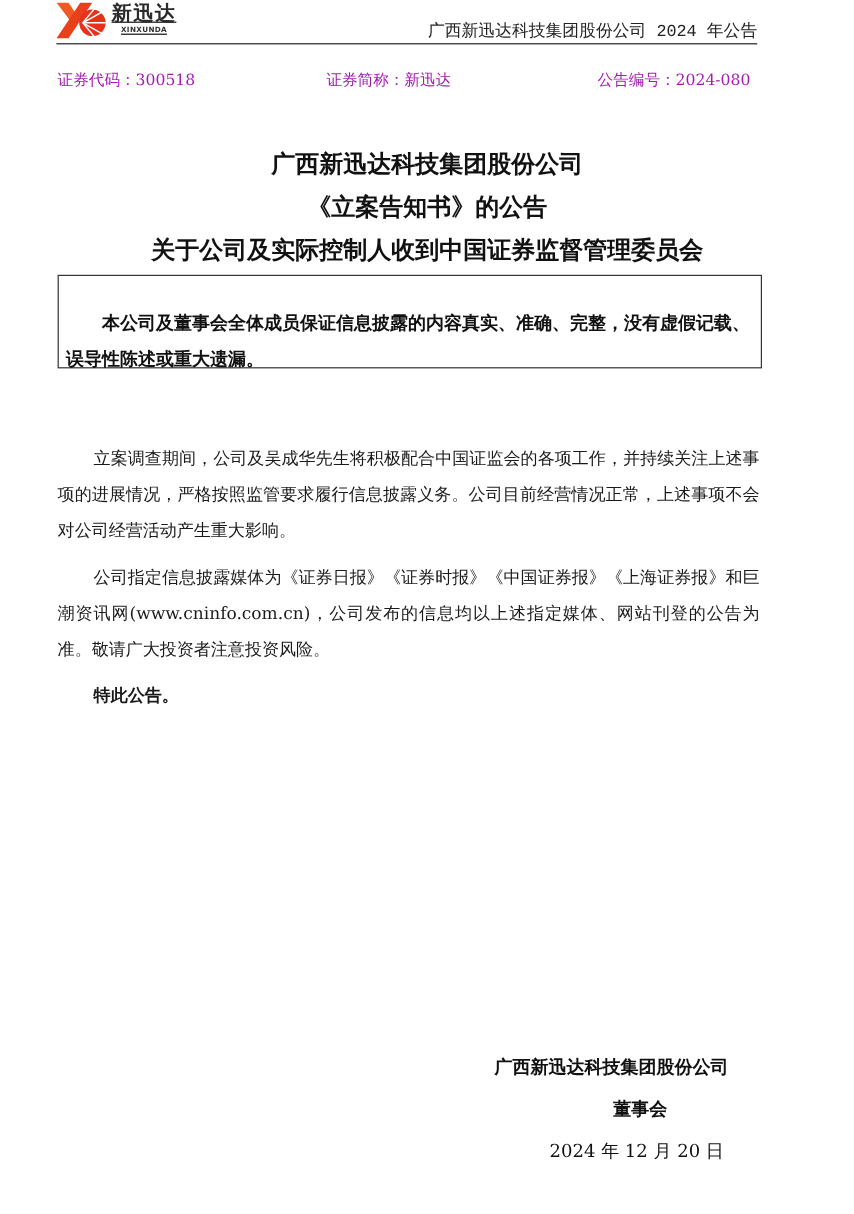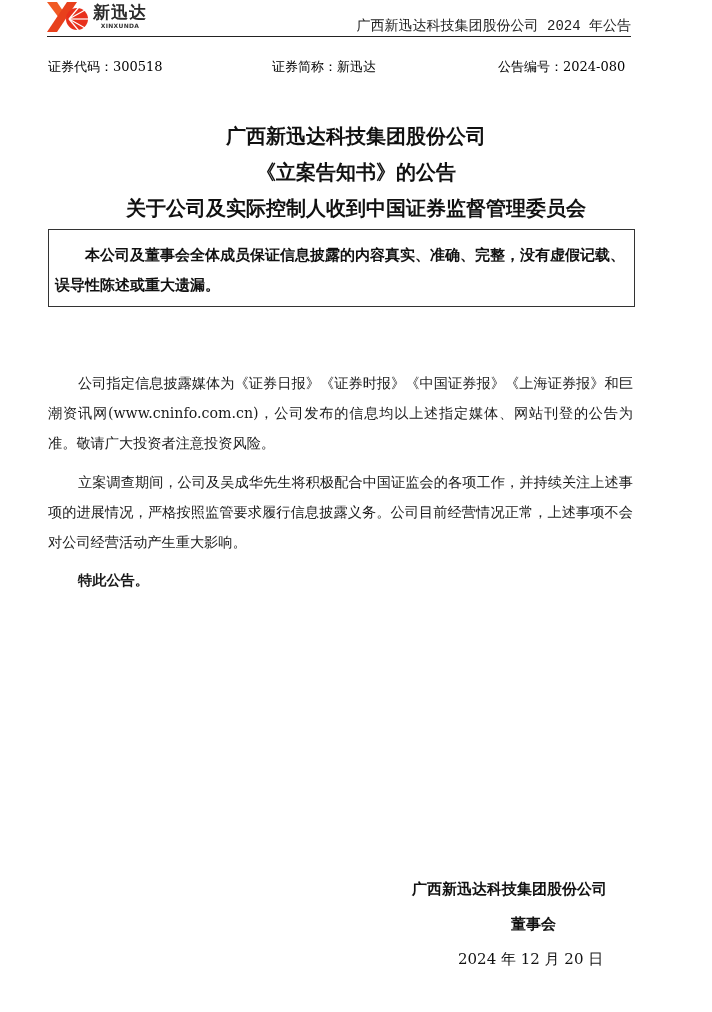--- a/index.html
+++ b/index.html
@@ -23,20 +23,21 @@
       height: 36px;
       border-bottom: 1.3px solid #222;
     }
     .logo {
       position: absolute;
       left: 0;
       top: 2px;
       height: 30px;
       display: flex;
       align-items: flex-start;
+      text-decoration: underline;
     }
     .logo-mark {
       width: 42px;
       height: 30px;
       display: block;
     }
     .logo-text {
       margin-left: 4px;
       display: flex;
       flex-direction: column;
@@ -67,21 +68,21 @@
       color: #222;
       white-space: nowrap;
     }
     .meta-row {
       position: absolute;
       top: 58px;
       left: 48px;
       width: 584px;
       height: 18px;
       font-size: 13px;
-      color: #000000;
+      color: #a21caf;
     }
     .meta-item {
       position: absolute;
       top: 0;
       white-space: nowrap;
     }
     .title-block {
       position: absolute;
       left: 0;
       top: 118px;
@@ -97,21 +98,21 @@
       display: block;
     }
     .notice-box {
       position: absolute;
       left: 48px;
       top: 229px;
       width: 587px;
       height: 78px;
       border: 1.3px solid #333;
       box-sizing: border-box;
-      padding: 10px 6px 0 6px;
+      padding: 24px 6px 0 6px;
       font-family: "DejaVu Sans", "Liberation Sans", sans-serif;
       font-weight: bold;
       font-size: 15px;
       line-height: 30px;
       text-indent: 30px;
       color: #111;
     }
     .body-text {
       position: absolute;
       left: 48px;
@@ -200,22 +201,22 @@
   <span class="title-line">广西新迅达科技集团股份公司</span>
   <span class="title-line">《立案告知书》的公告</span>
   <span class="title-line">关于公司及实际控制人收到中国证券监督管理委员会</span>
 </div>
 
 <div class="notice-box">
   <span>本公司及董事会全体成员保证信息披露的内容真实、准确、完整，没有虚假记载、误导性陈述或重大遗漏。</span>
 </div>
 
 <div class="body-text">
+  <p class="para">立案调查期间，公司及吴成华先生将积极配合中国证监会的各项工作，并持续关注上述事项的进展情况，严格按照监管要求履行信息披露义务。公司目前经营情况正常，上述事项不会对公司经营活动产生重大影响。</p>
   <p class="para">公司指定信息披露媒体为《证券日报》《证券时报》《中国证券报》《上海证券报》和巨潮资讯网(www.cninfo.com.cn)，公司发布的信息均以上述指定媒体、网站刊登的公告为准。敬请广大投资者注意投资风险。</p>
-  <p class="para">立案调查期间，公司及吴成华先生将积极配合中国证监会的各项工作，并持续关注上述事项的进展情况，严格按照监管要求履行信息披露义务。公司目前经营情况正常，上述事项不会对公司经营活动产生重大影响。</p>
   <p class="para-closing">特此公告。</p>
 </div>
 
 <div class="signature">
   <span class="sig-company">广西新迅达科技集团股份公司</span>
   <span class="sig-board">董事会</span>
   <span class="sig-date">2024 年 12 月 20 日</span>
 </div>
 
 </body></html>

